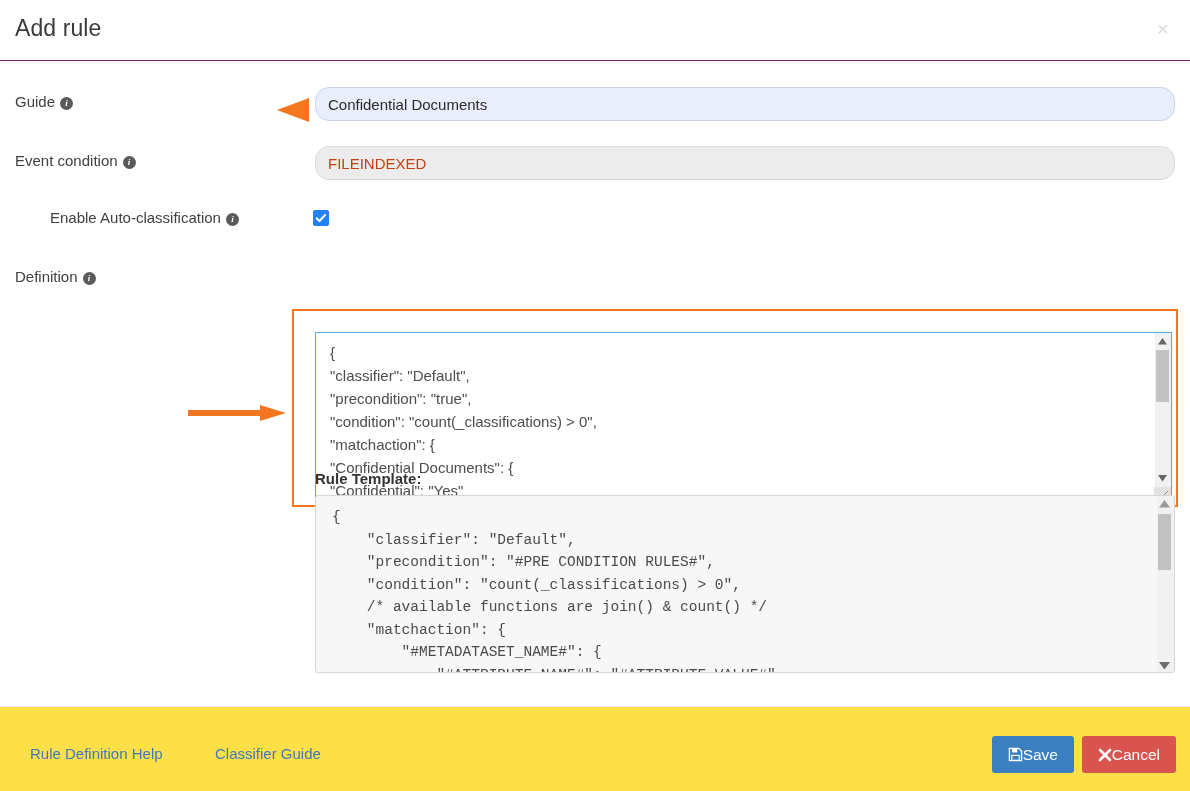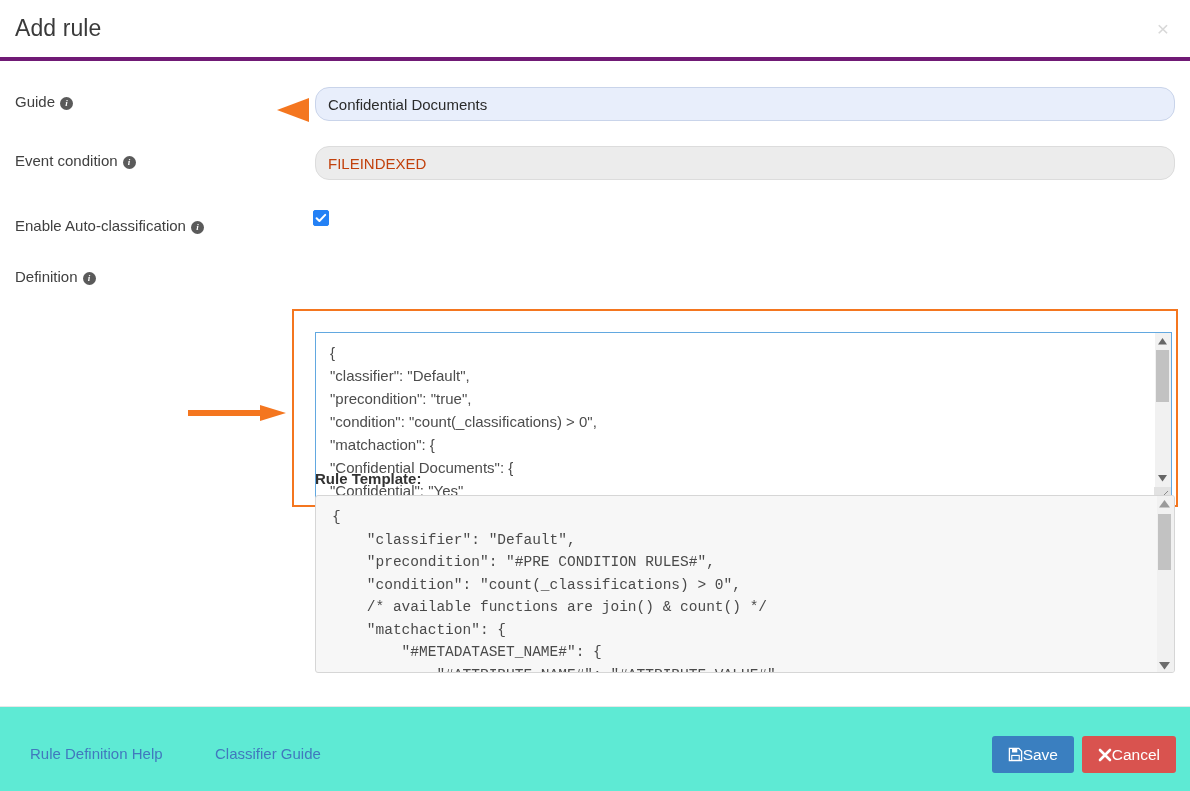--- a/index.html
+++ b/index.html
@@ -16,21 +16,21 @@
     width: 1190px;
     height: 791px;
     background: #ffffff;
   }
 
   
   .modal-header {
     position: absolute;
     left: 0; top: 0;
     width: 1190px; height: 61px;
-    border-bottom: 4px solid #701a75;
+    border-bottom: 1px solid #701a75;
   }
   .modal-title {
     position: absolute;
     left: 15px; top: 15px;
     font-size: 23px;
     font-weight: 400;
     color: #3a3a3a;
     letter-spacing: .1px;
   }
   .close-icon {
@@ -225,21 +225,21 @@
     color: #4a4a4a;
     white-space: pre;
   }
 
   
   .modal-footer {
     position: absolute;
     left: 0; top: 706px;
     width: 1190px; height: 85px;
     border-top: 1px solid #e7e7e7;
-    background: #5eead4;
+    background: #fde047;
   }
   .footer-link {
     position: absolute;
     top: 38px;
     font-size: 15px;
     color: #4178be;
     text-decoration: none;
     cursor: pointer;
   }
   .btn {
@@ -281,21 +281,21 @@
     </div>
 
     <div class="form-row" style="top:85px;">
       <div class="form-label" style="top:6px;">
         <span>Event condition</span><span class="info-icon">i</span>
       </div>
       <input class="field-input readonly" style="top: 0px;" type="text" readonly="" value="FILEINDEXED">
     </div>
 
     <div class="form-row" style="top:148px;">
-      <div class="form-label" style="top:8px;">
+      <div class="form-label" style="top:0px;margin-left:35px;">
         <span>Enable Auto-classification</span><span class="info-icon">i</span>
       </div>
       <div class="checkbox" style="top:1px;">
         <svg width="14" height="14" viewBox="0 0 14 14">
           <path d="M2.6 7.2 L5.4 10 L11.2 3.9" stroke="#ffffff" stroke-width="2" fill="none" stroke-linecap="round" stroke-linejoin="round"></path>
         </svg>
       </div>
     </div>
 
     <div class="form-label" style="top:207px;">

